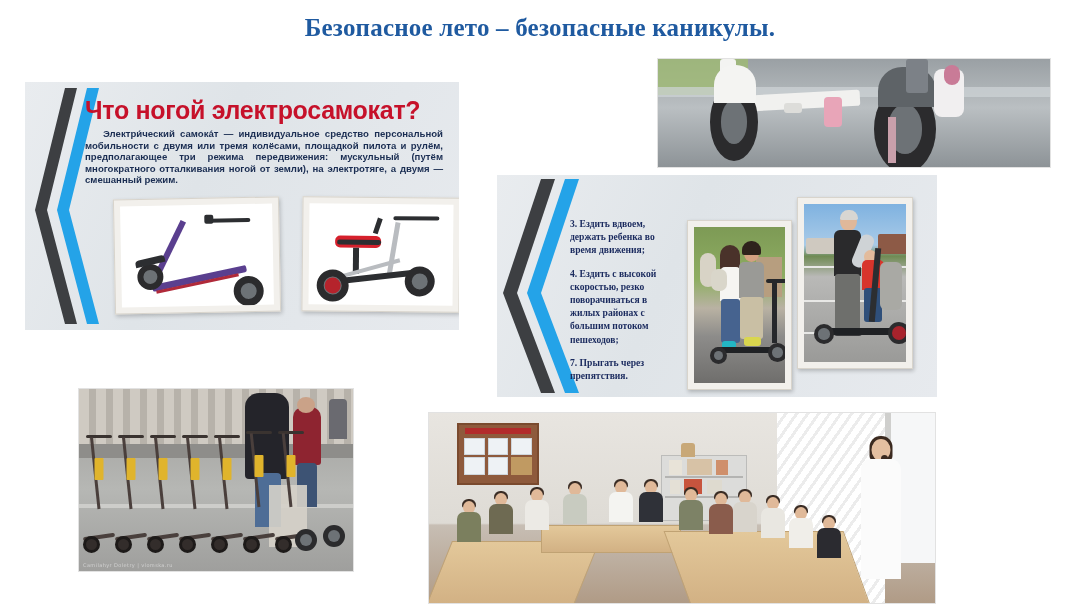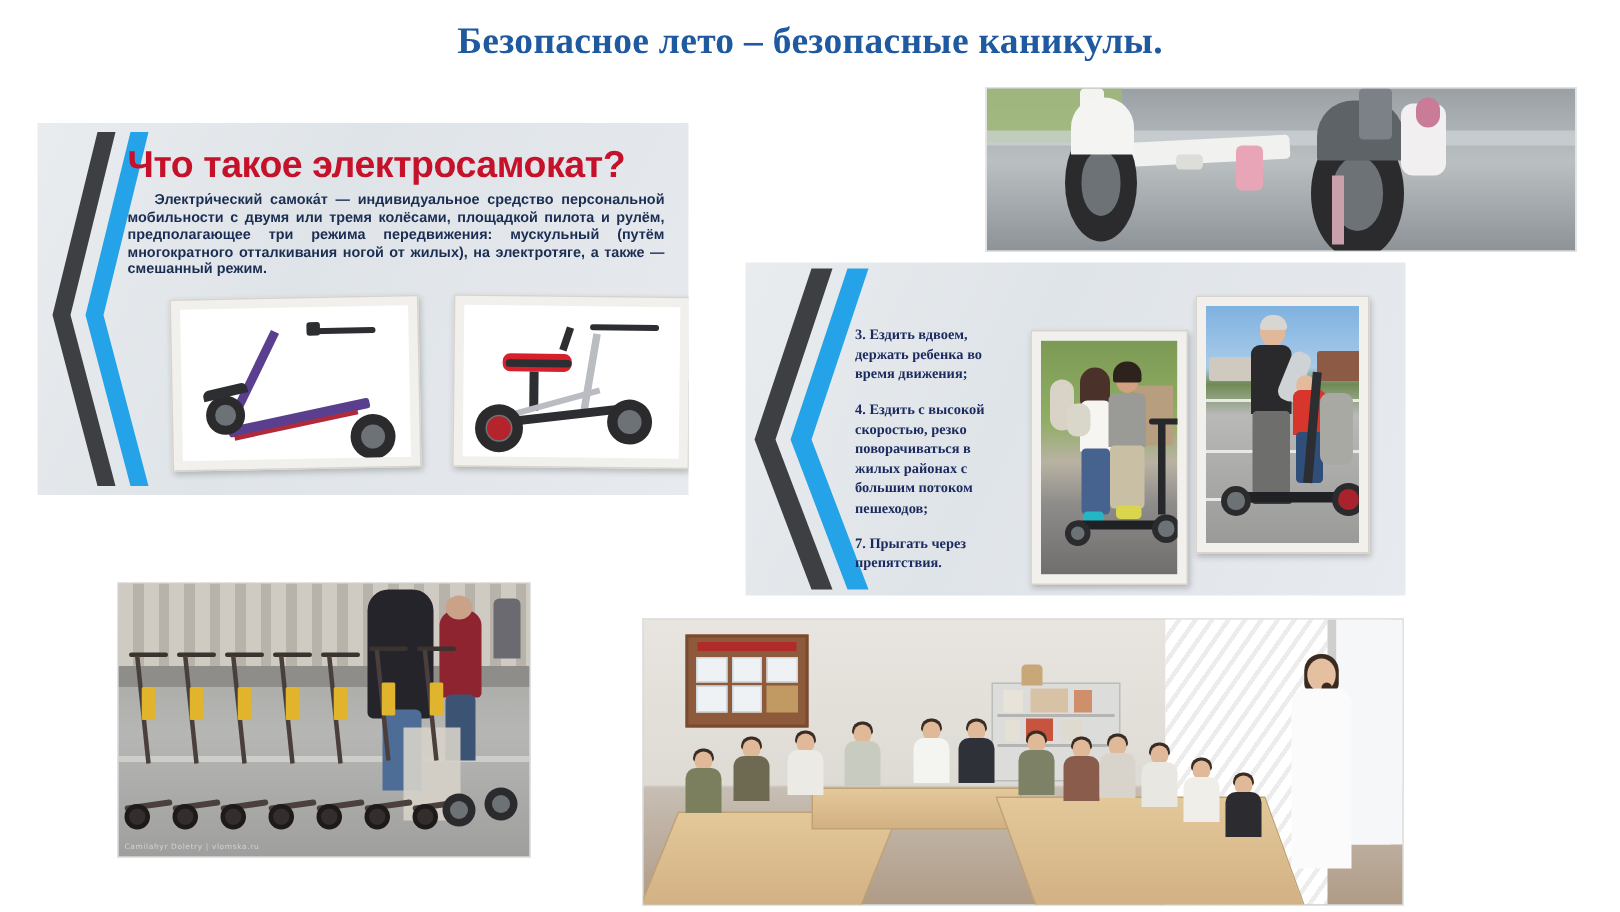--- a/index.html
+++ b/index.html
@@ -172,23 +172,23 @@
 
   <div class="slide-title">Безопасное лето – безопасные каникулы.</div>
 
   <div class="poster" id="poster-scooter-def">
 
     <svg class="chev" viewBox="0 0 434 248" preserveAspectRatio="none">
       <polygon points="40,6 52,6 22,128 52,242 40,242 10,128" fill="#3d3f42"></polygon>
       <polygon points="62,6 74,6 44,128 74,242 62,242 32,128" fill="#24a3e8"></polygon>
     </svg>
 
-    <div class="p1-head">Что такое электросамокат?</div>
-
-    <div class="p1-body">Электри́ческий самока́т — индивидуальное средство персональной мобильности с двумя или тремя колёсами, площадкой пилота и рулём, предполагающее три режима передвижения: мускульный (путём многократного отталкивания ногой от жилых), на электротяге, а также — смешанный режим.</div>
+    <div class="p1-head">Что ногой электросамокат?</div>
+
+    <div class="p1-body">Электри́ческий самока́т — индивидуальное средство персональной мобильности с двумя или тремя колёсами, площадкой пилота и рулём, предполагающее три режима передвижения: мускульный (путём многократного отталкивания ногой от земли), на электротяге, а двумя — смешанный режим.</div>
 
     <div class="photoframe" id="frame-scooter-purple">
       <div class="inner">
         <div class="sc-dark" style="left:86px;top:14px;width:44px;height:4px;border-radius:2px;"></div>
         <div class="sc-dark" style="left:84px;top:10px;width:9px;height:9px;border-radius:2px;"></div>
         <div class="sc-frame" style="left:60px;top:16px;width:6px;height:60px;transform:rotate(27deg);transform-origin:top;"></div>
         <div class="sc-frame" style="left:30px;top:70px;width:96px;height:7px;transform:rotate(-11deg);border-radius:2px;"></div>
         <div class="sc-frame red" style="left:34px;top:77px;width:84px;height:3px;transform:rotate(-11deg);"></div>
         <div class="tire" style="left:16px;top:58px;width:26px;height:26px;"></div>
         <div class="tire" style="left:112px;top:72px;width:30px;height:30px;"></div>

